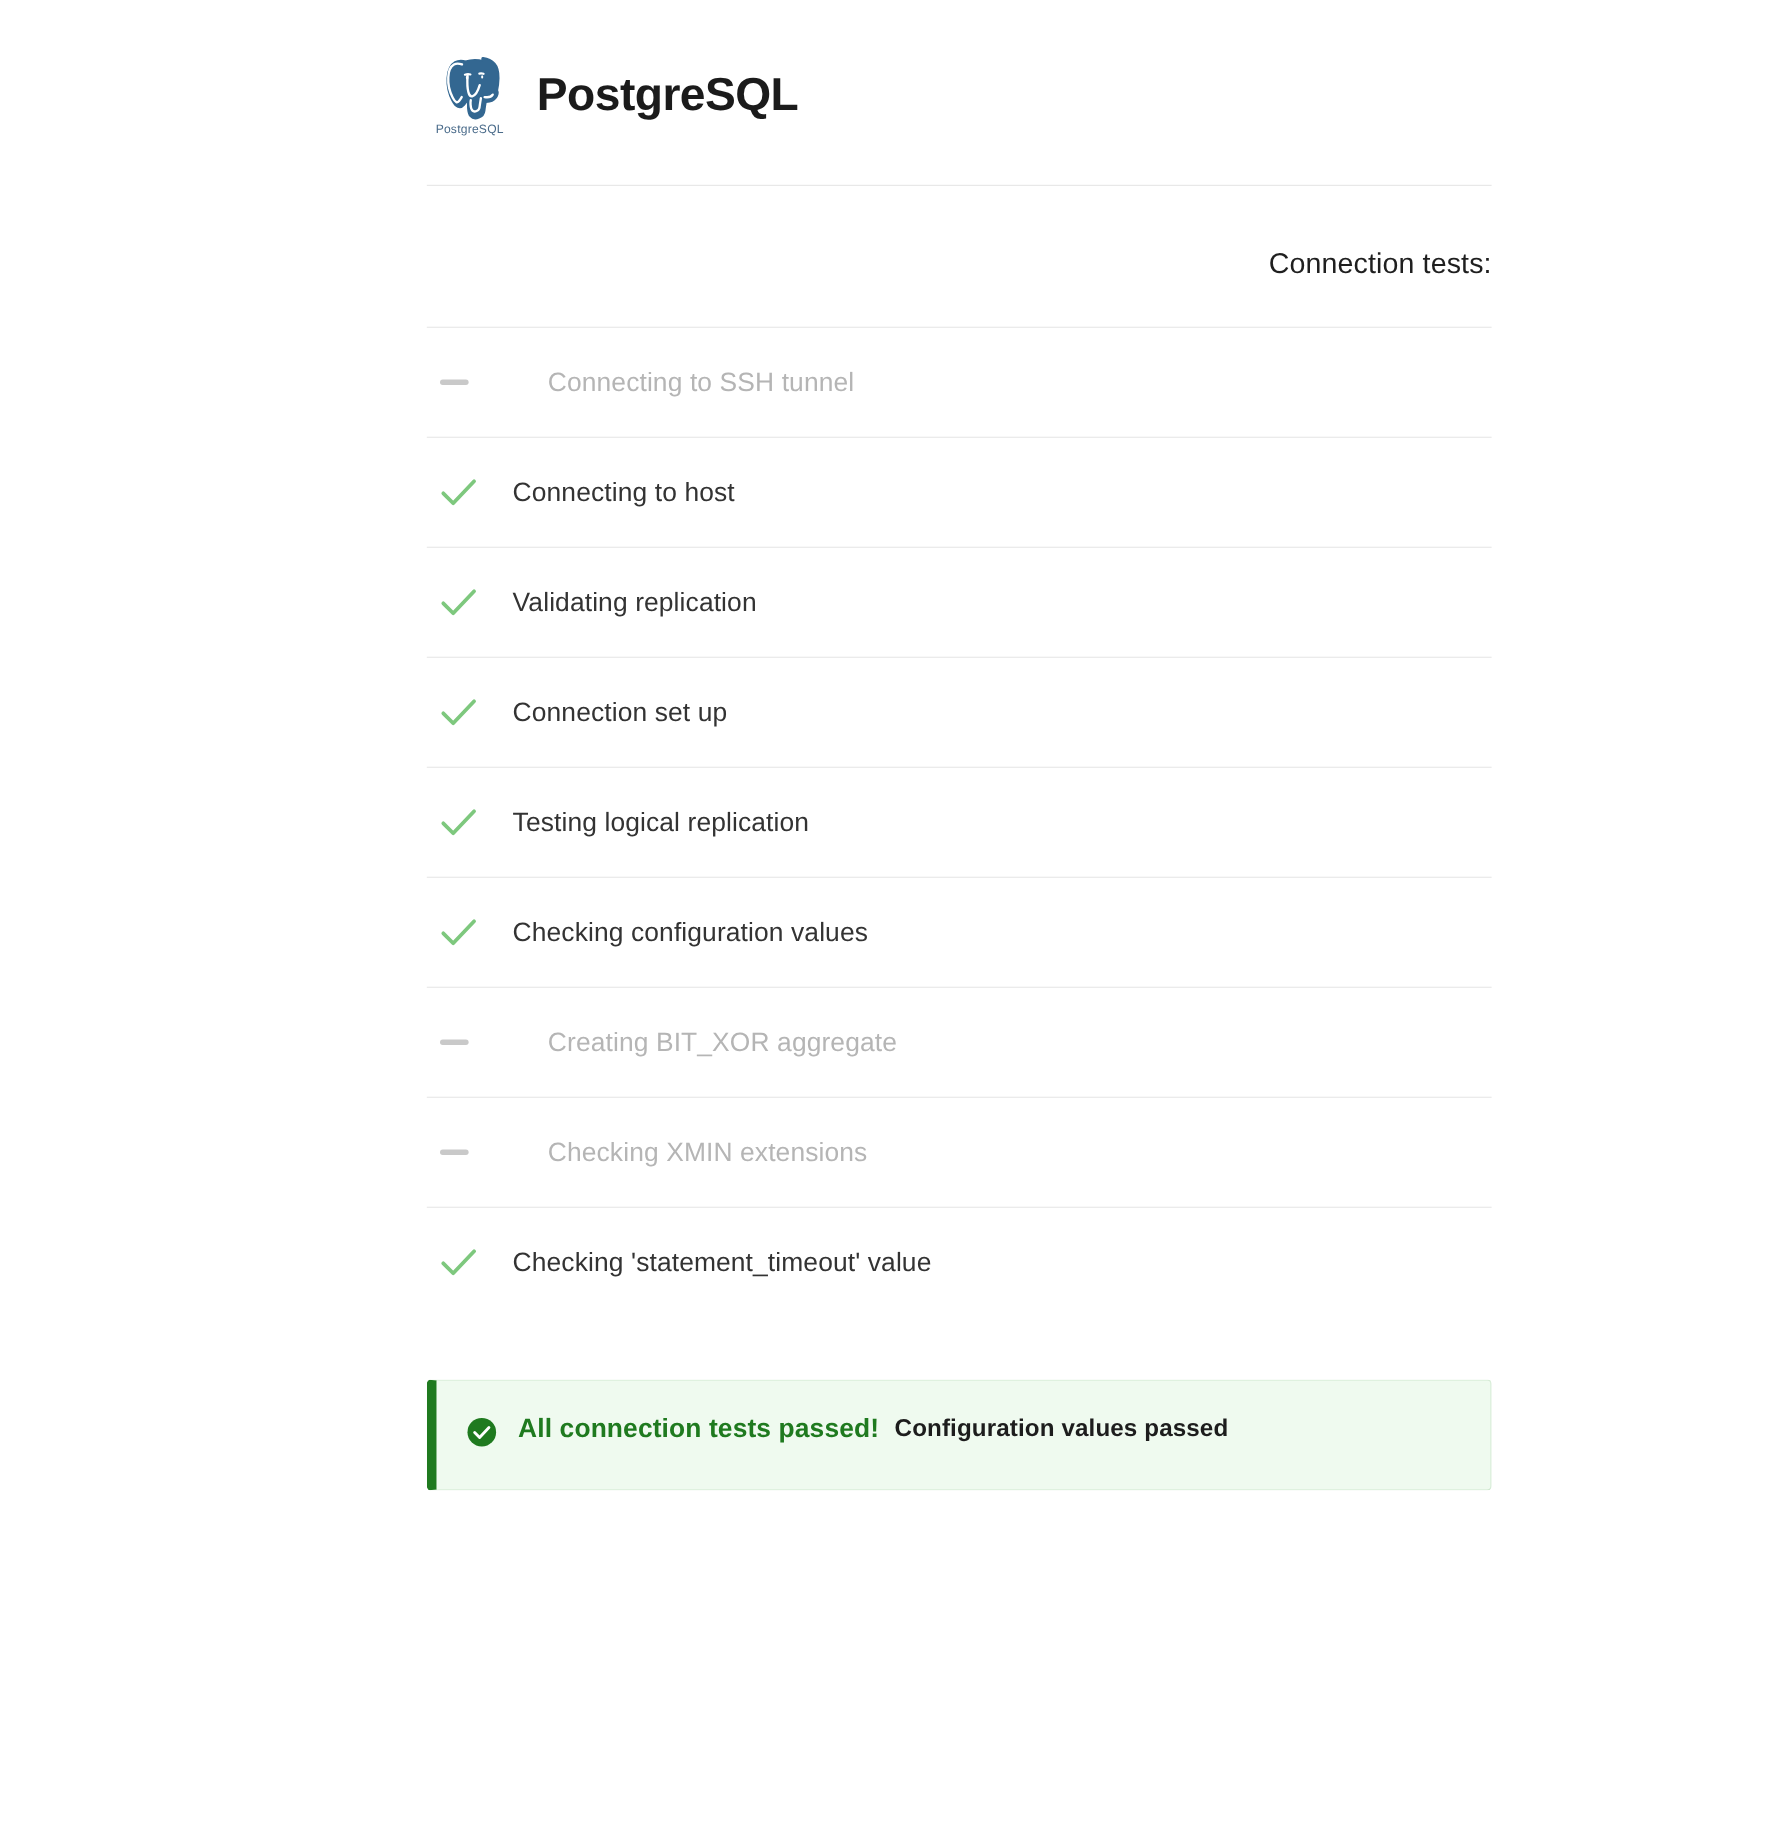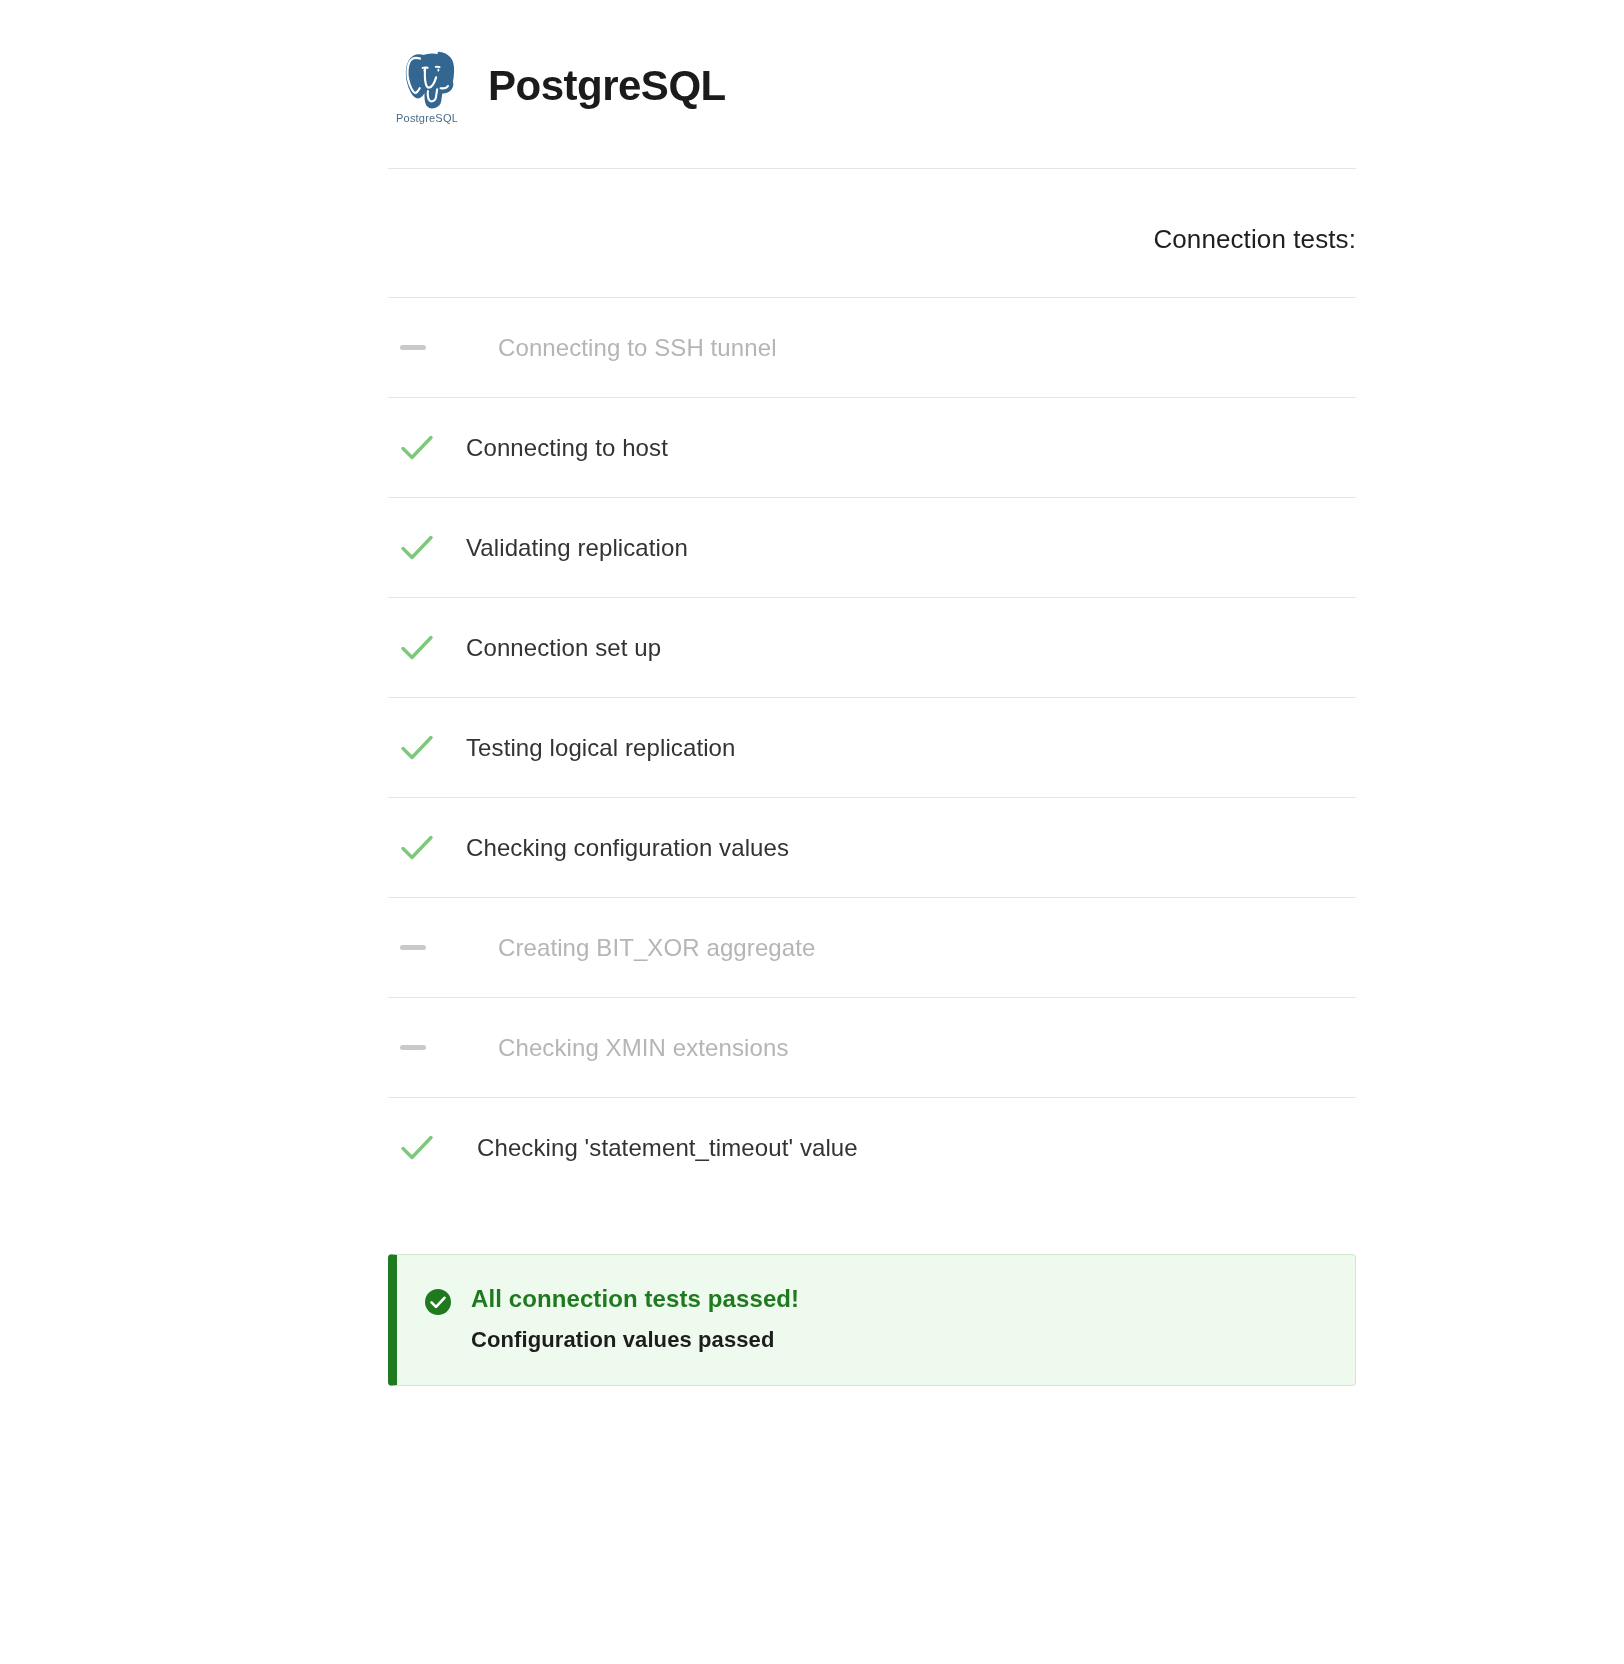--- a/index.html
+++ b/index.html
@@ -71,21 +71,21 @@
   
   .tests { border-top: 1px solid #e6e6e6; }
 
   .test-row {
     display: flex;
     align-items: center;
     height: 100px;
     border-bottom: 1px solid #e6e6e6;
     padding-left: 2px;
   }
-  .test-row:last-child { border-bottom: none; gap: 11px; }
+  .test-row:last-child { border-bottom: none; }
 
   .status-icon {
     width: 76px;
     flex: 0 0 76px;
     display: flex;
     align-items: center;
     justify-content: flex-start;
     padding-left: 10px;
   }
   .dash {
@@ -113,21 +113,21 @@
     border: 1px solid #cfe8cf;
     border-left: 9px solid #1f7a1f;
     border-radius: 4px;
     padding: 30px 28px 32px 26px;
     gap: 18px;
   }
   .banner-icon {
     flex: 0 0 auto;
     margin-top: 2px;
   }
-  .banner-text { display: flex; flex-direction: column; gap: 14px; }
+  .banner-text { display: flex; flex-direction: row; gap: 14px; }
   .banner-title {
     font-size: 24px;
     font-weight: 700;
     color: #1f7a1f;
     letter-spacing: .1px;
   }
   .banner-sub {
     font-size: 22px;
     color: #1d1d1d;
     letter-spacing: .1px;

